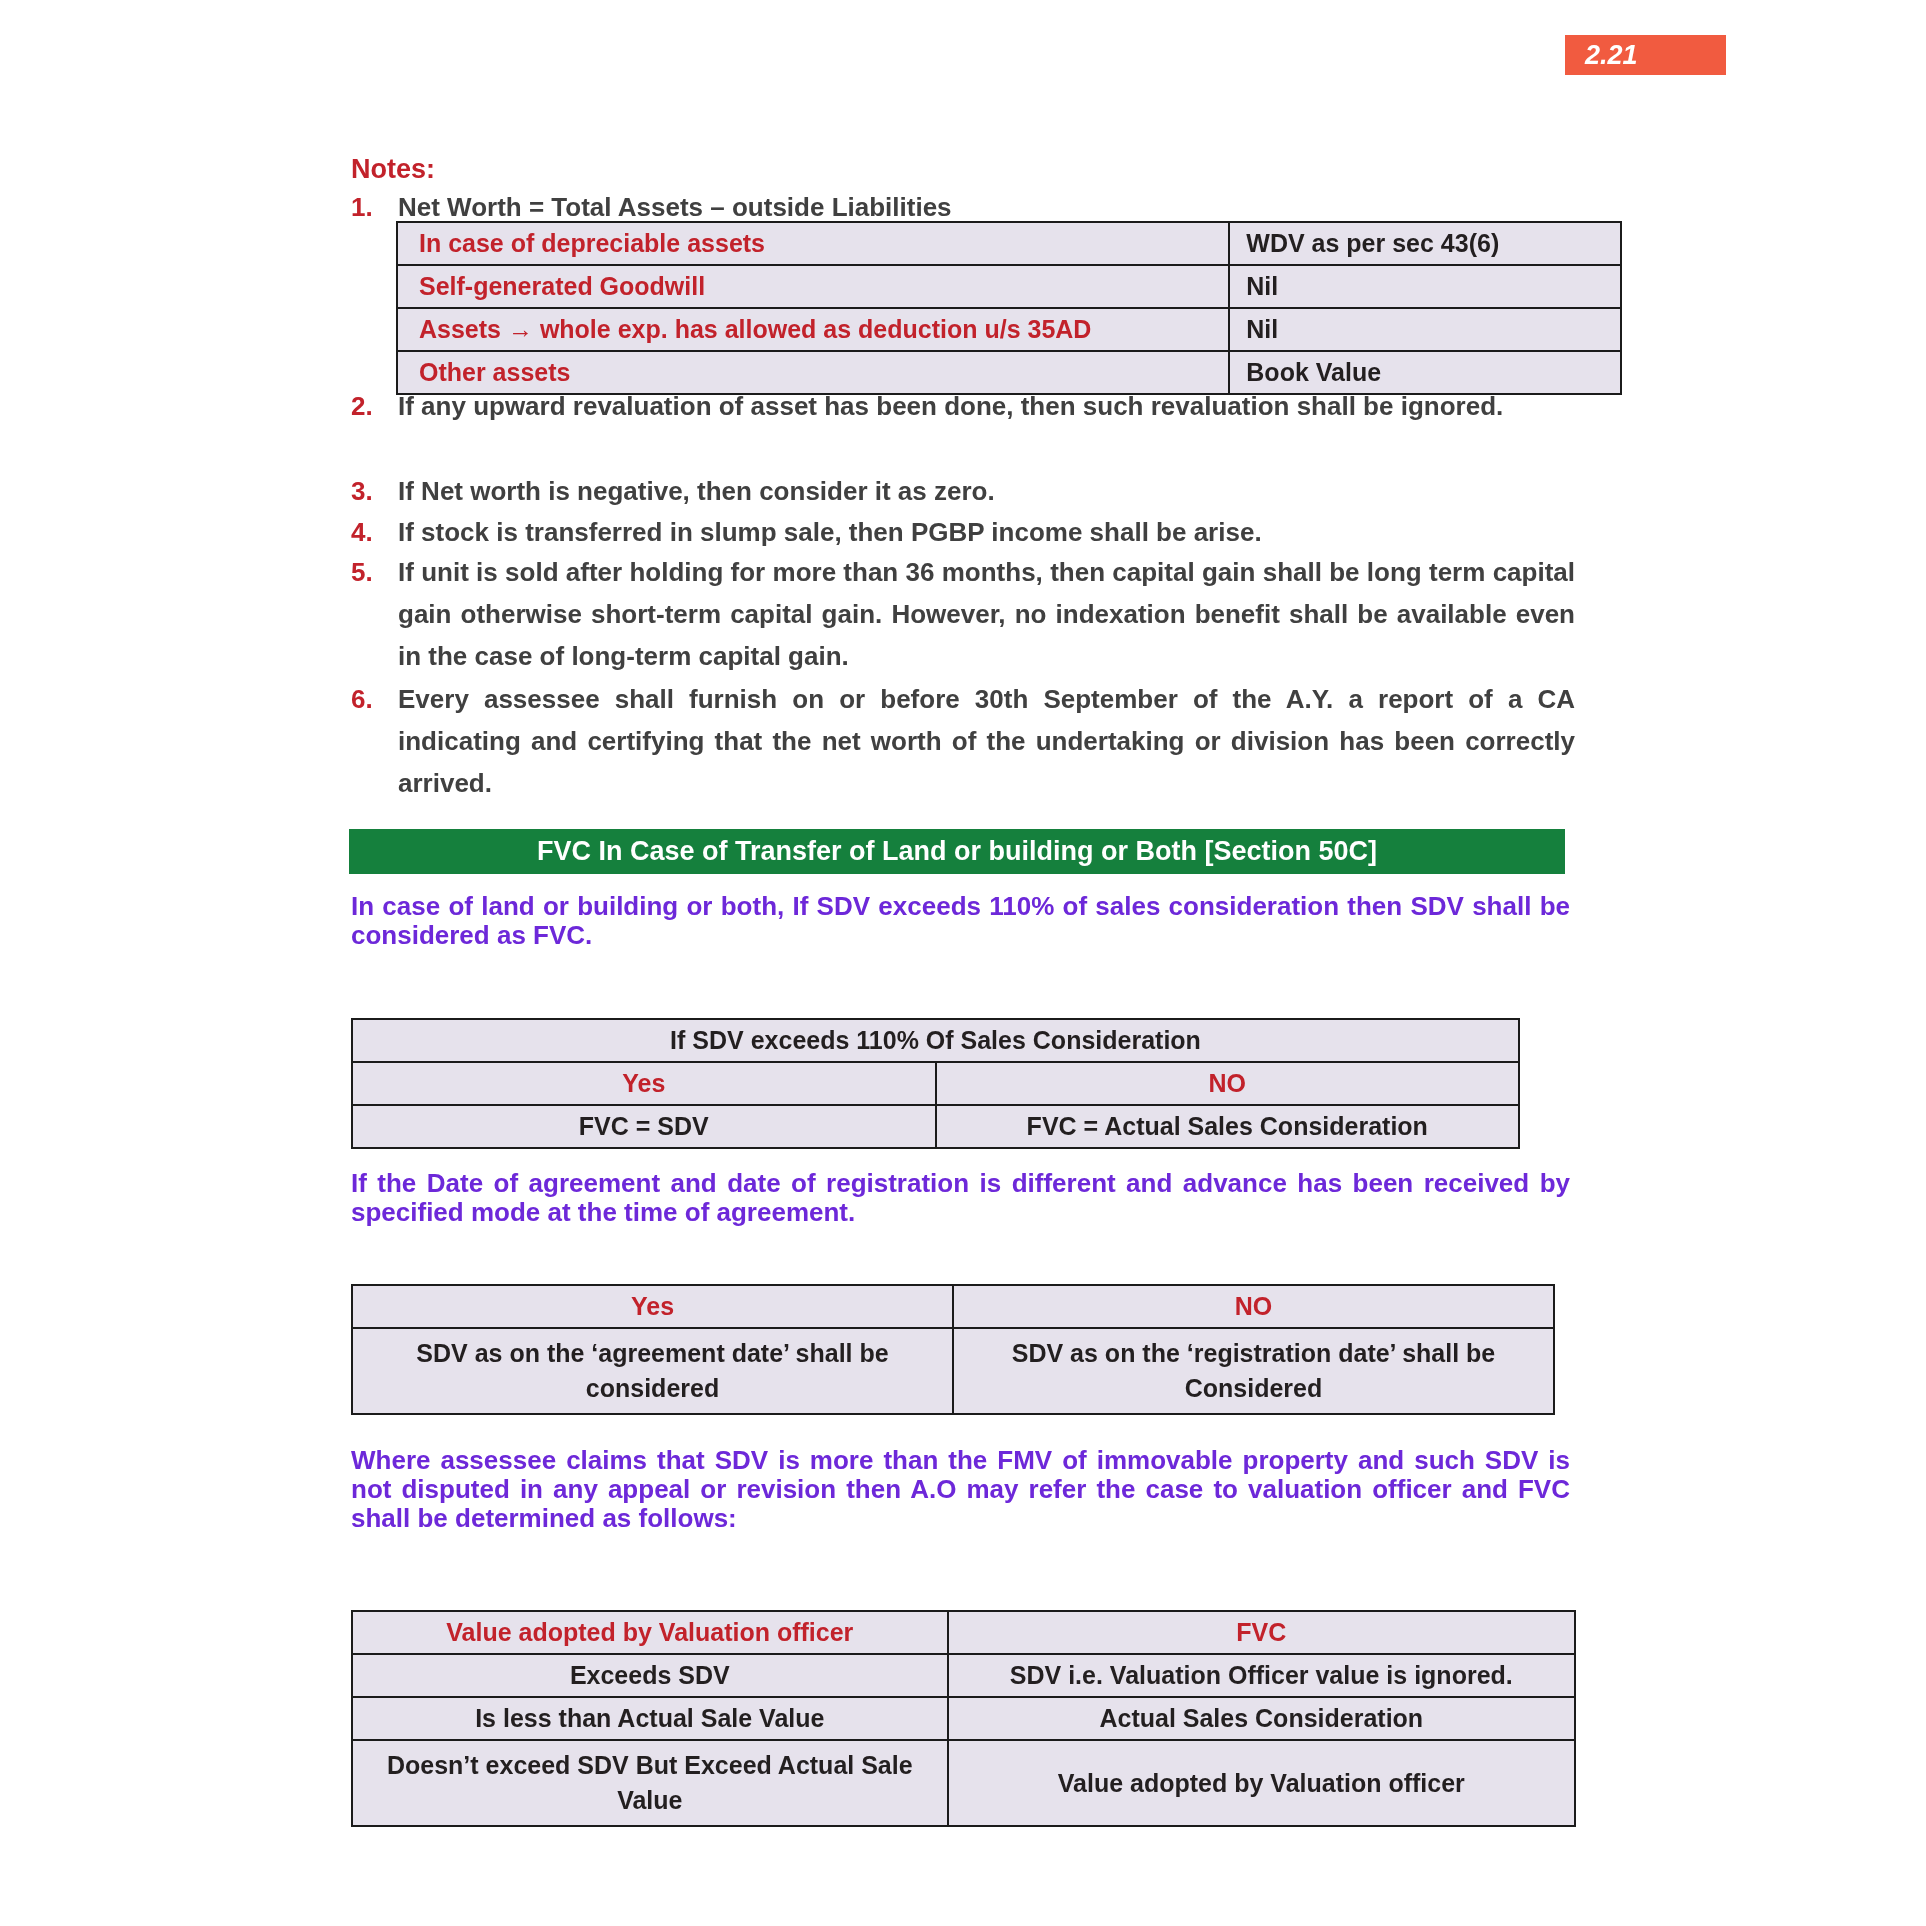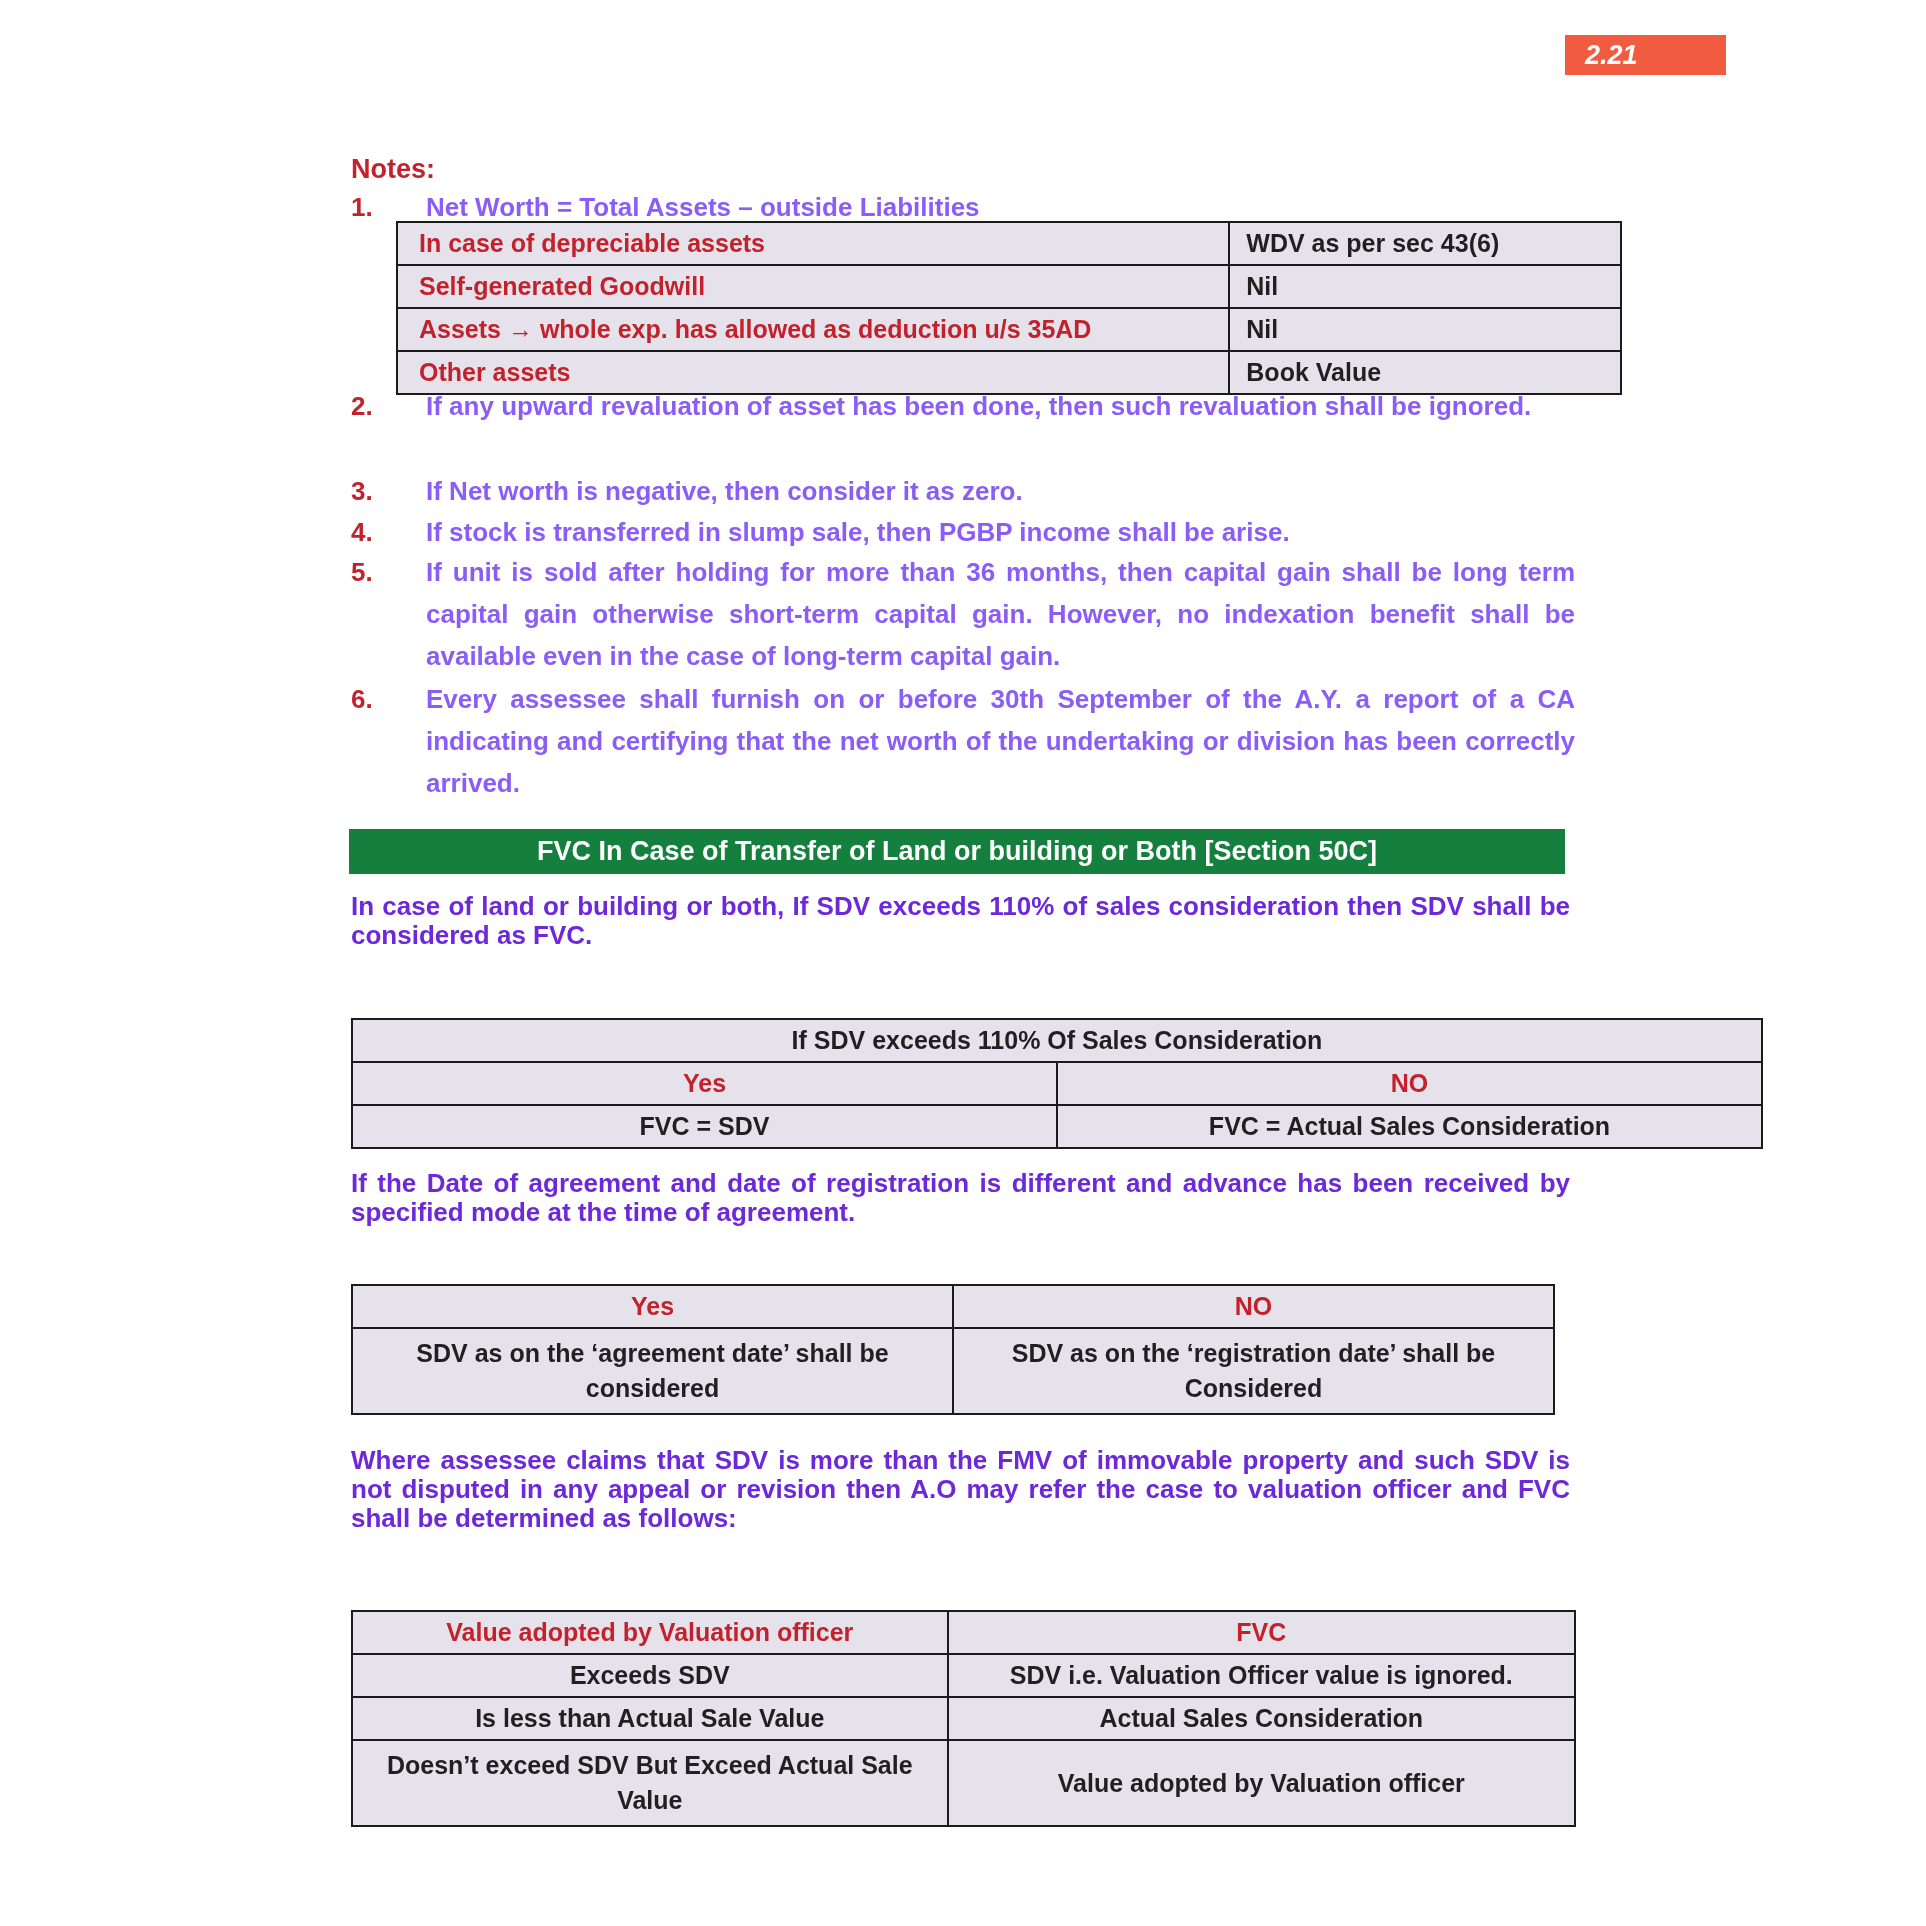--- a/index.html
+++ b/index.html
@@ -14,41 +14,41 @@
     position:absolute;top:35px;left:1565px;width:161px;height:40px;
     background:#F15B40;color:#ffffff;font-size:27px;
     display:flex;align-items:center;padding-left:20px;box-sizing:border-box;font-style:italic;
   }
 
   .red{color:#C2222B;}
   .heading{position:absolute;left:351px;font-size:27px;line-height:42px;color:#C2222B;}
 
   .note-item{position:absolute;left:351px;width:1224px;display:flex;font-size:26px;line-height:42px;}
   .note-num{width:47px;flex:none;color:#C2222B;}
-  .note-body{flex:1;text-align:justify;color:#8b5cf6;margin-left:28px;}
+  .note-body{flex:1;text-align:justify;color:#404040;}
 
   table{border-collapse:collapse;table-layout:fixed;}
   td{border:2.5px solid #1b1b1b;background:#E6E2EC;font-size:25px;line-height:33px;
      padding:4px 24px;vertical-align:middle;box-sizing:border-box;}
 
   .nw-table{position:absolute;top:221px;left:396px;width:1226px;}
   .nw-table td{height:38px;}
   .nw-table .c-asset{width:68%;color:#C2222B;text-align:left;padding-left:21px;}
   .nw-table .c-value{width:32%;color:#231F20;text-align:left;padding-left:16px;}
 
   .section-bar{
     position:absolute;top:829px;left:349px;width:1216px;height:45px;
     background:#15803d;color:#ffffff;font-size:27px;
     display:flex;align-items:center;justify-content:center;
   }
 
   .para{position:absolute;left:351px;width:1219px;font-size:26px;line-height:29px;
         text-align:justify;color:#6d28d9;}
 
-  .sdv-table{position:absolute;top:1018px;left:351px;width:1412px;border-radius:13px;}
+  .sdv-table{position:absolute;top:1018px;left:351px;width:1169px;border-radius:13px;}
   .sdv-table td{height:41px;text-align:center;}
   .sdv-table .half{width:50%;}
 
   .agr-table{position:absolute;top:1284px;left:351px;width:1204px;}
   .agr-table td{text-align:center;}
   .agr-table .hd{height:40px;}
   .agr-table .bd{height:79px;line-height:35px;padding:7px 15px;}
   .agr-table .half{width:50%;}
 
   .val-table{position:absolute;top:1610px;left:351px;width:1225px;}

